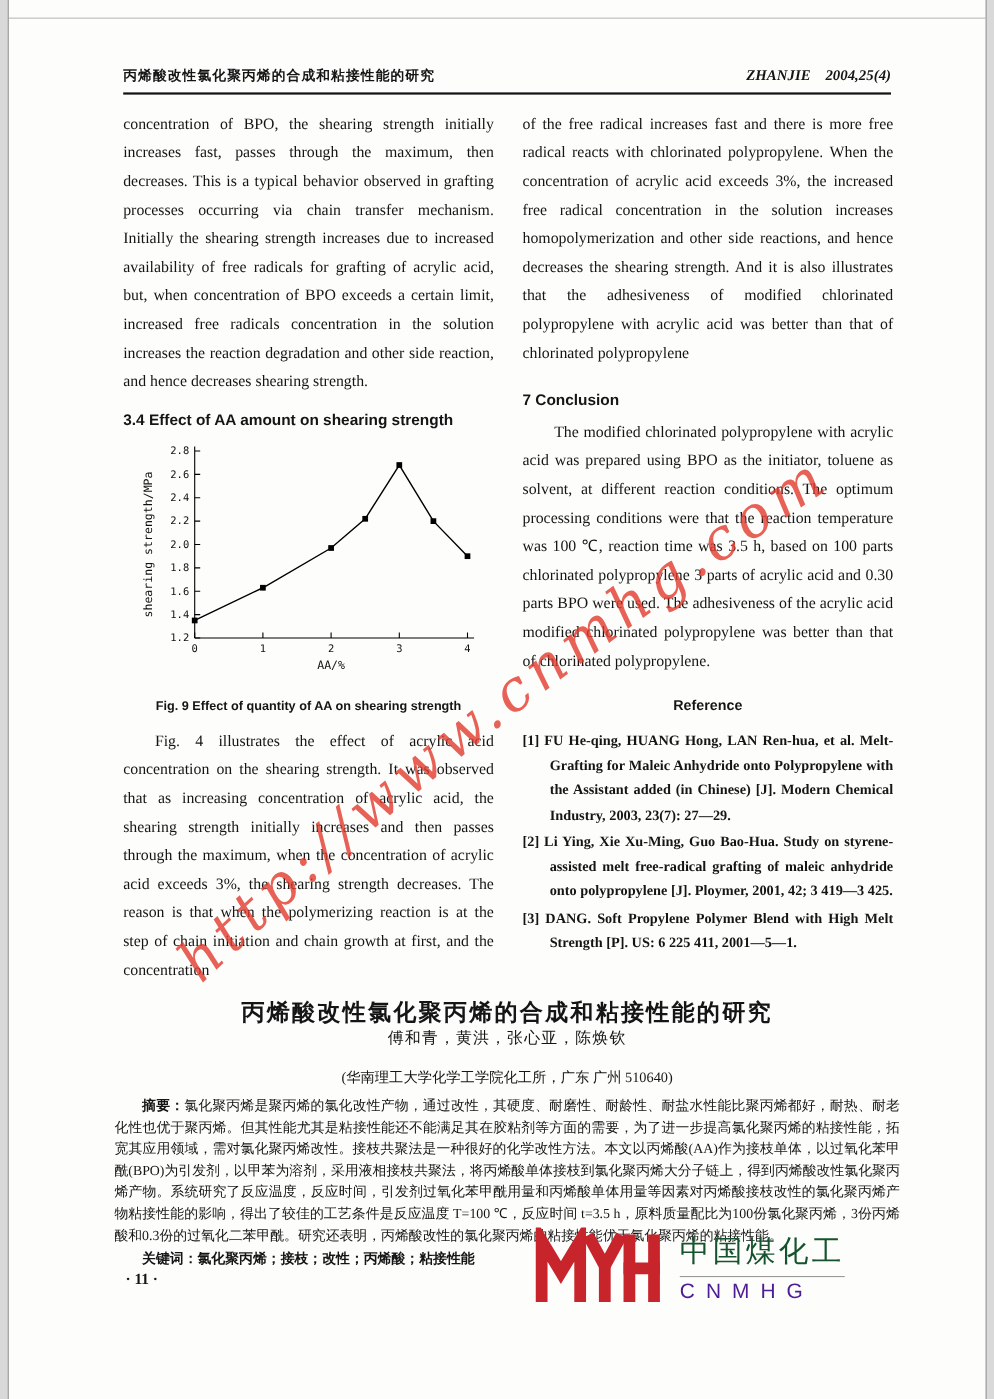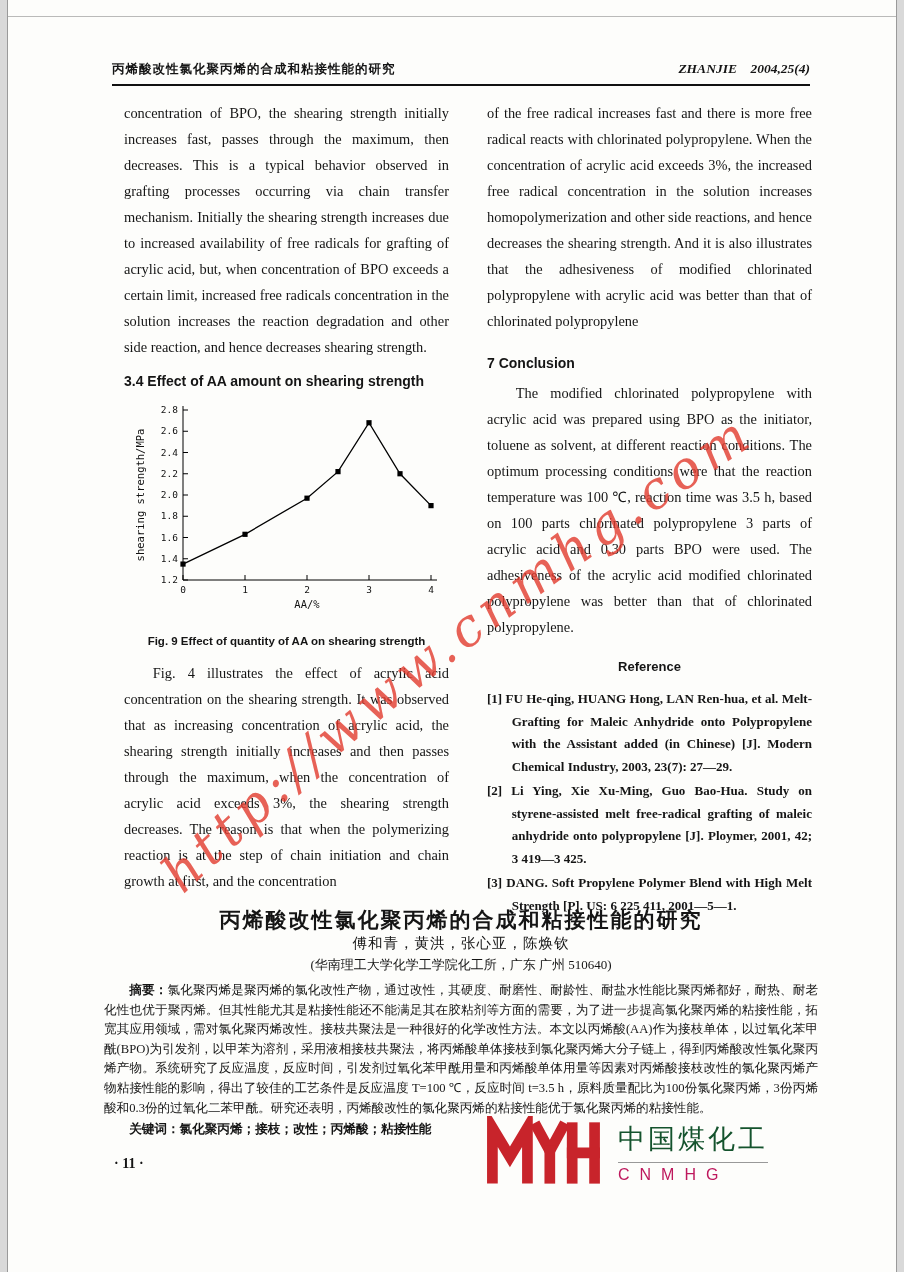--- a/index.html
+++ b/index.html
@@ -11,44 +11,44 @@
   }
   .scan-edge-top { position:absolute; top:16px; left:0; width:100%; height:1px; background:#777; opacity:.5; }
   .header {
     position:absolute; left:104px; right:86px; top:60px;
     display:flex; justify-content:space-between; align-items:flex-end;
     padding-bottom:6px; border-bottom:2px solid #111;
   }
   .header-left  { font-family:"Liberation Sans",sans-serif; font-weight:bold; font-size:12.5px; letter-spacing:1px; }
   .header-right { font-weight:bold; font-style:italic; font-size:13.5px; }
   .columns { position:absolute; left:104px; right:84px; top:100px; display:flex; gap:26px; }
-  .col { flex:1; font-size:14.4px; line-height:26px; text-align:justify;margin-left:12px; }
+  .col { flex:1; font-size:14.4px; line-height:26px; text-align:justify; }
   .col p.indent { text-indent:2em; }
   .sec-heading { font-family:"Liberation Sans",sans-serif; font-weight:bold; font-size:14px; margin:8px 0 4px; text-align:left; text-indent:0; }
   .figure { text-align:center; margin:2px 0 6px; }
   .fig-caption { font-family:"Liberation Sans",sans-serif; font-weight:bold; font-size:11.5px; margin-top:0; text-indent:0; text-align:center; }
   .ref-heading { text-align:center; font-family:"Liberation Sans",sans-serif; font-weight:bold; font-size:13px; margin:14px 0 8px; }
   .ref-item { font-size:13px; line-height:22.5px; padding-left:1.9em; text-indent:-1.9em; text-align:justify; margin-bottom:2px;font-weight:bold; }
   svg.chart text { font-family:"DejaVu Sans Mono", monospace; fill:#111; }
 
   .bottom { position:absolute; left:96px; right:78px; top:906px; }
   .cn-title { text-align:center; font-family:"Liberation Sans",sans-serif; font-weight:bold; font-size:21px; letter-spacing:2px; }
   .authors { text-align:center; font-size:14.5px; letter-spacing:1px; }
-  .affil   { text-align:center; font-size:13px; margin-top:3px; }
+  .affil   { text-align:center; font-size:13px; margin-top:18px; }
   .abstract { font-size:12.6px; line-height:19.6px; text-align:justify; margin-top:7px; text-indent:2em; }
   .abstract .lbl { font-family:"Liberation Sans",sans-serif; font-weight:bold; }
   .kw { font-size:12.6px; margin-top:3px; text-indent:2em; font-family:"Liberation Sans",sans-serif; font-weight:bold; }
   .pageno { position:absolute; left:106px; top:1156px; font-size:14px; font-weight:bold; }
 
   .watermark-svg { position:absolute; inset:0; pointer-events:none; }
   .watermark-svg text { font-family:"DejaVu Serif", serif; font-style:italic; font-size:52px; letter-spacing:3px; opacity:.8; }
 
   .logo { position:absolute; left:476px; top:1116px; display:flex; align-items:center; gap:16px; }
   .logo-text .cn { display:block; font-family:"Liberation Sans",sans-serif; font-size:27px; color:#14532d; letter-spacing:3px; }
-  .logo-text .en { display:block; font-family:"Liberation Sans",sans-serif; font-size:16px; letter-spacing:10px; color:#be185d; margin-top:5px; border-top:1px solid #999; padding-top:3px; }
+  .logo-text .en { display:block; font-family:"Liberation Sans",sans-serif; font-size:19px; letter-spacing:10px; color:#4c1d95; margin-top:5px; border-top:1px solid #999; padding-top:3px; }
 </style>
 </head>
 <body>
 
 <div class="page">
   <div class="scan-edge-top"></div>
 
   <div class="header">
     <span class="header-left">丙烯酸改性氯化聚丙烯的合成和粘接性能的研究</span>
     <span class="header-right">ZHANJIE　2004,25(4)</span>

